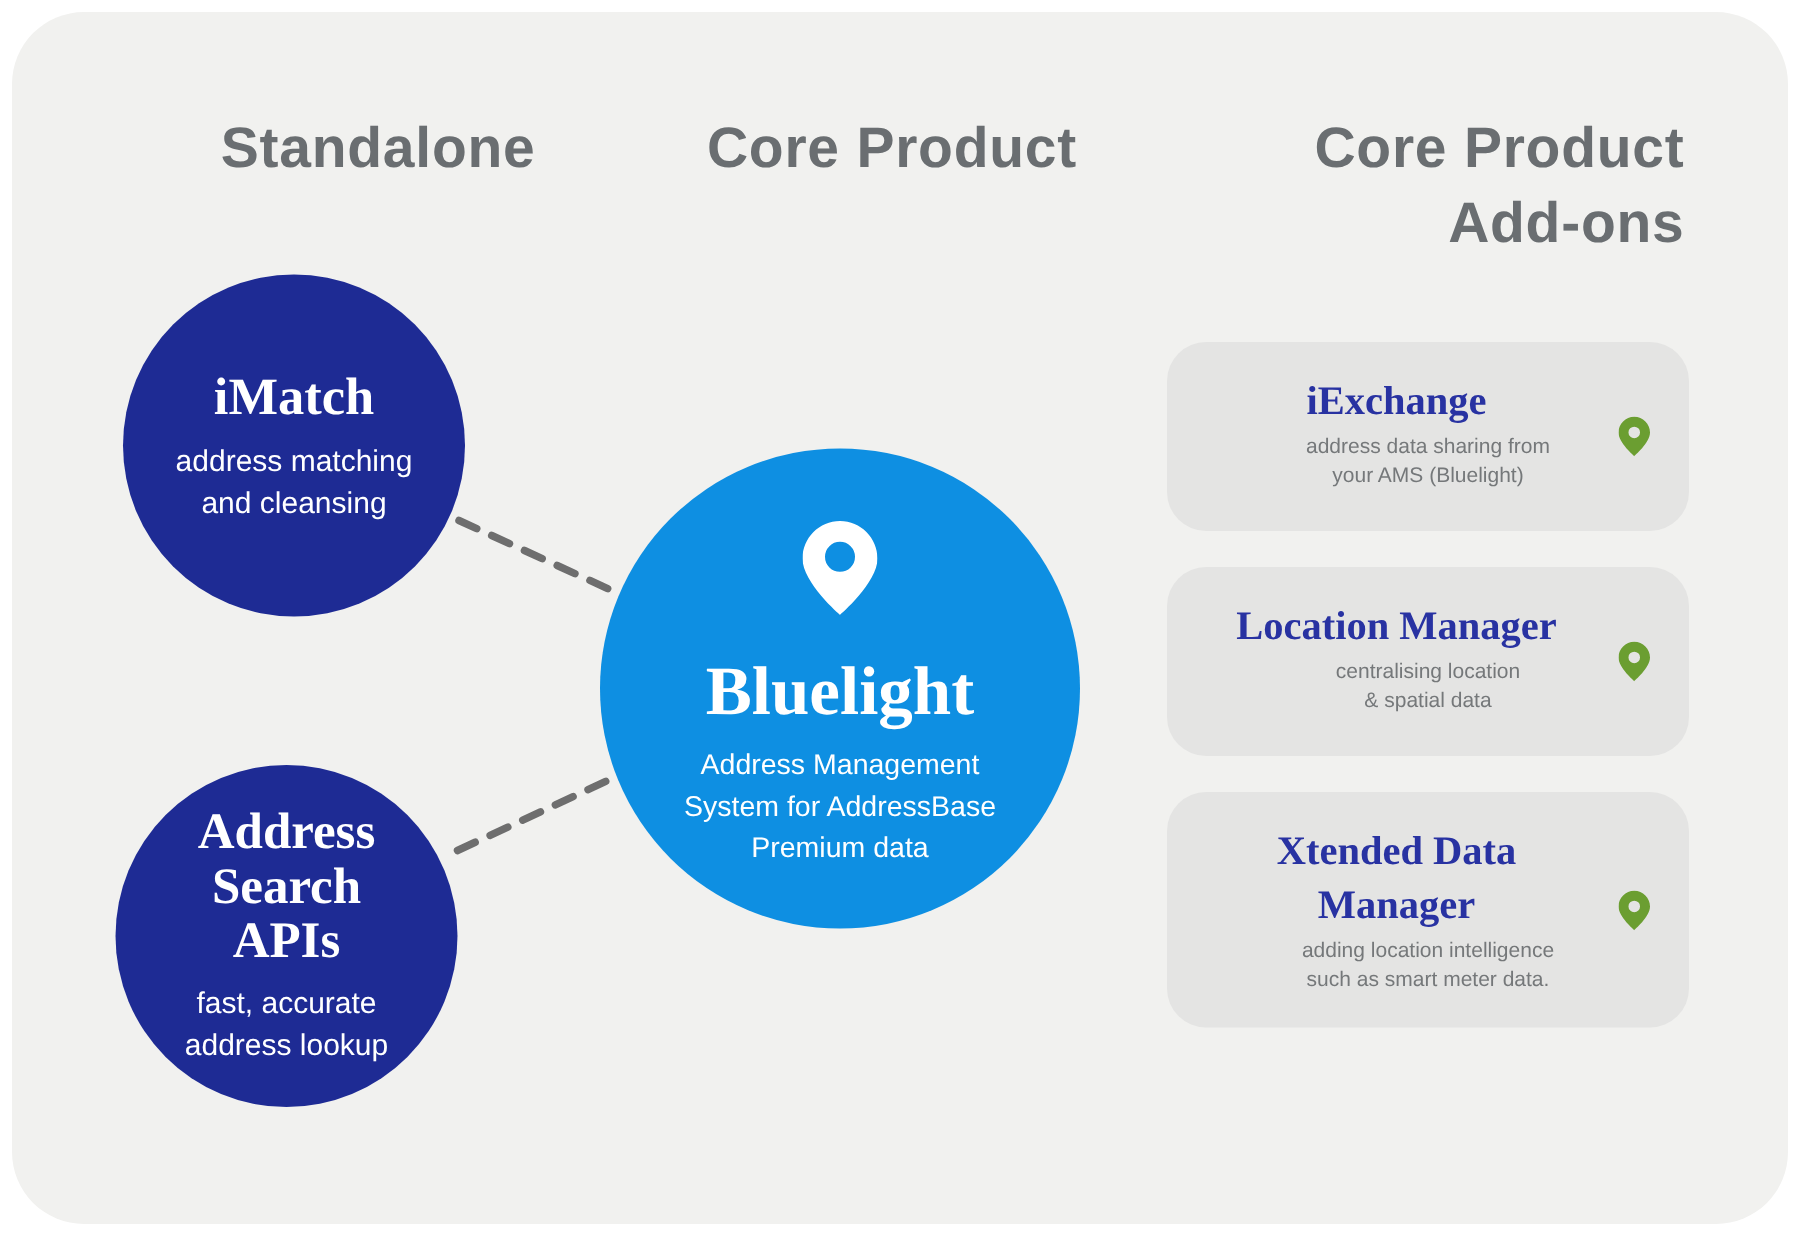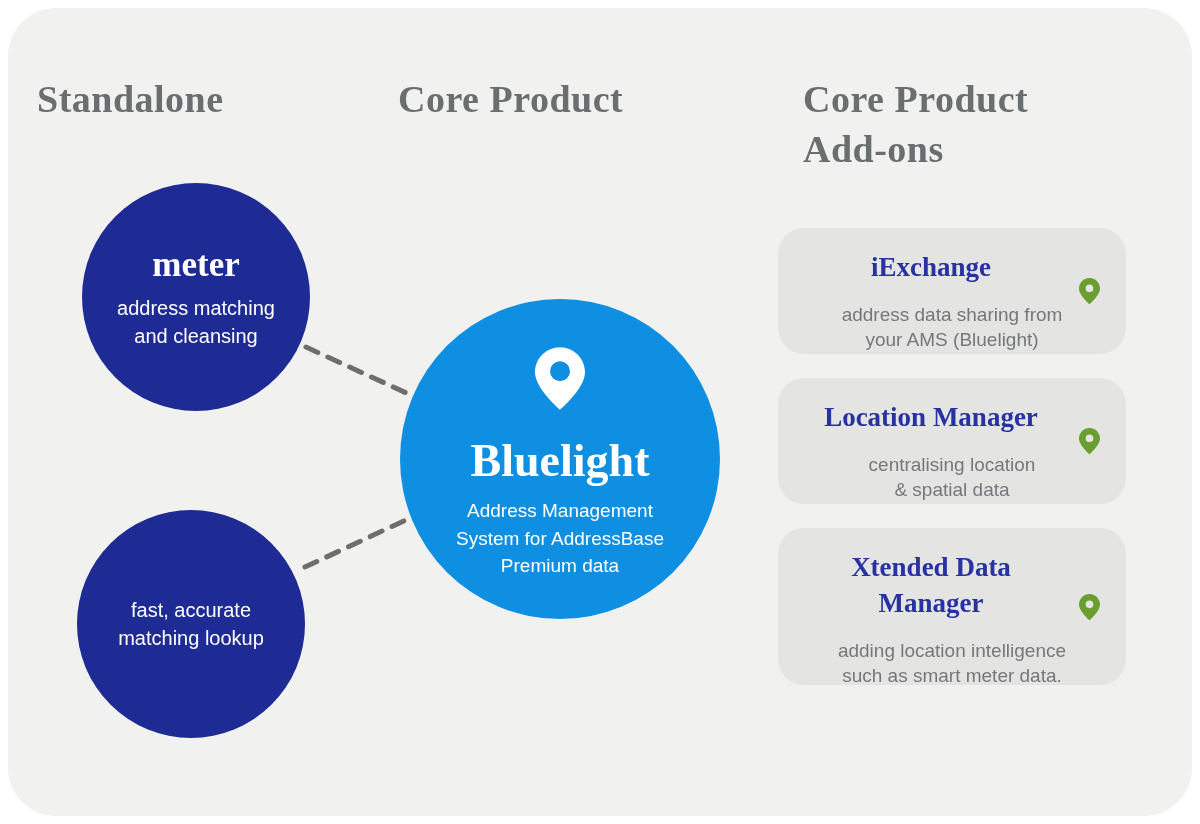--- a/index.html
+++ b/index.html
@@ -13,22 +13,22 @@
   .canvas{
     position:relative;width:1200px;height:824px;overflow:hidden;
     font-family:"Liberation Sans","DejaVu Sans",sans-serif;
   }
   .panel{
     position:absolute;left:8px;top:8px;width:1184px;height:808px;
     background:var(--panel-bg);border-radius:48px;
   }
   .serif{font-family:"Liberation Serif","DejaVu Serif",serif;font-weight:700;}
   .col-head{
-    position:absolute;width:320px;text-align:left;
-    font-family:Liberation Serif, serif;font-weight:700;
+    position:absolute;width:320px;text-align:right;
+    font-family:Liberation Sans, sans-serif;font-weight:700;
     font-size:38px;line-height:1.32;color:var(--heading-gray);
     letter-spacing:.5px;white-space:pre-line;
   }
   #head-standalone{left:37px;top:74px;}
   #head-core{left:398px;top:74px;}
   #head-addons{left:803px;top:74px;}
 
   .circle{
     position:absolute;border-radius:50%;color:var(--white);
     display:flex;flex-direction:column;align-items:center;justify-content:center;
@@ -62,21 +62,21 @@
     position:absolute;left:778px;width:348px;background:var(--card-bg);
     border-radius:26px;padding:22px 28px;text-align:center;
   }
   #card-0{top:228px;height:126px;}
   #card-1{top:378px;height:126px;}
   #card-2{top:528px;height:157px;}
   .card-title{
     font-size:27px;color:var(--card-title-navy);line-height:1.33;max-width:250px;
   }
   .card-desc{
-    margin-top:16px;font-size:19px;line-height:1.34;
+    margin-top:2px;font-size:14px;line-height:1.34;
     color:var(--card-text-gray);white-space:pre-line;
   }
   .card .pin{position:absolute;right:26px;top:50%;transform:translateY(-50%);}
 </style>
 </head>
 <body>
 
 <div class="canvas">
   <div class="panel"></div>
 
@@ -84,28 +84,31 @@
   <h2 class="col-head" id="head-core">Core Product</h2>
   <h2 class="col-head" id="head-addons">Core Product
 Add-ons</h2>
 
   <svg class="connector" width="1200" height="824" viewBox="0 0 1200 824">
     <line x1="306" y1="347" x2="413" y2="396"></line>
     <line x1="305" y1="567" x2="408" y2="519"></line>
   </svg>
 
   <div class="circle navy" id="circle-imatch">
-    <div class="circle-title serif">meter</div>
+    <div class="circle-title serif">iMatch</div>
     <div class="circle-desc">address matching
 and cleansing</div>
   </div>
 
   <div class="circle navy" id="circle-asa">
+    <div class="circle-title serif">Address
+Search
+APIs</div>
     <div class="circle-desc">fast, accurate
-matching lookup</div>
+address lookup</div>
   </div>
 
   <div class="circle blue" id="circle-bluelight">
     <span class="pin white">
       <svg width="50" height="63" viewBox="0 0 24 30">
         <path fill="currentColor" fill-rule="evenodd" d="M12 0C5.4 0 0 5.4 0 12c0 7.8 12 18 12 18s12-10.2 12-18C24 5.4 18.6 0 12 0zm0 16.3a4.8 4.8 0 1 1 0-9.6 4.8 4.8 0 0 1 0 9.6z"></path>
       </svg>
     </span>
     <div class="circle-title serif">Bluelight</div>
     <div class="circle-desc">Address Management

